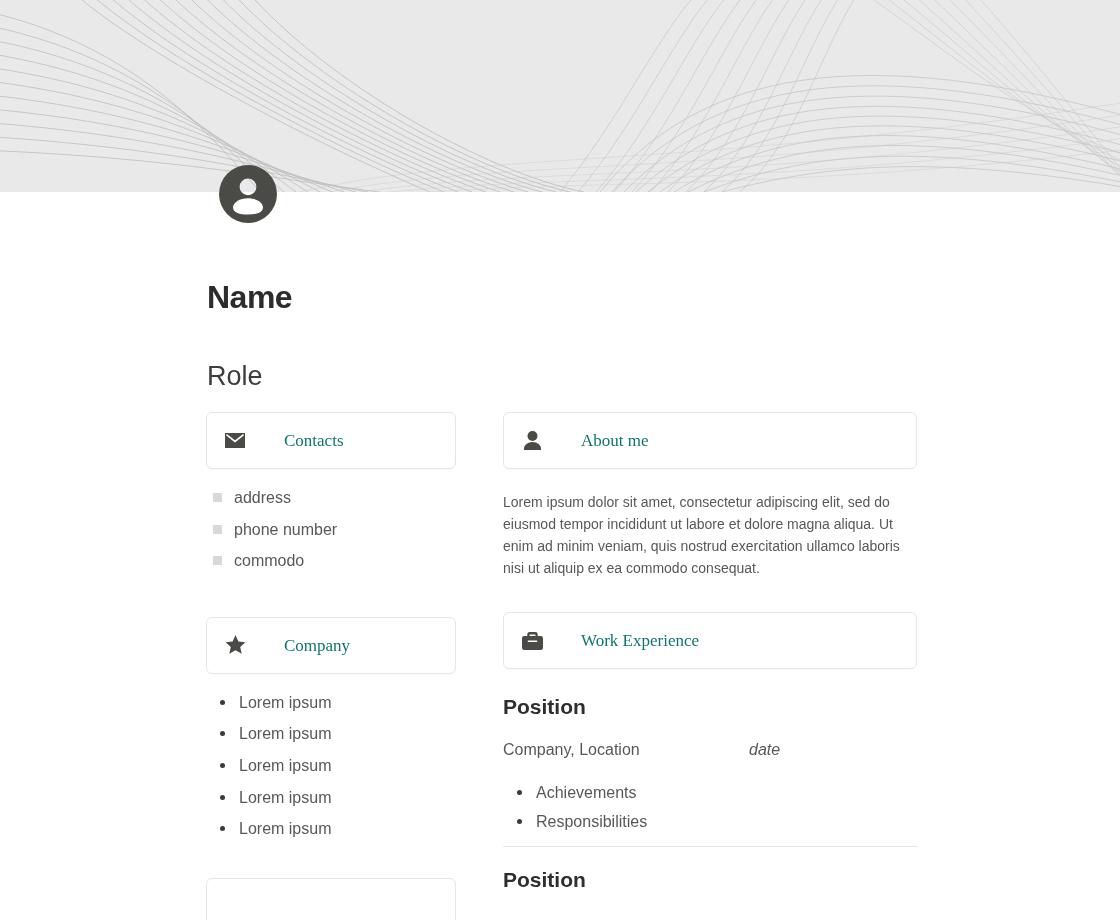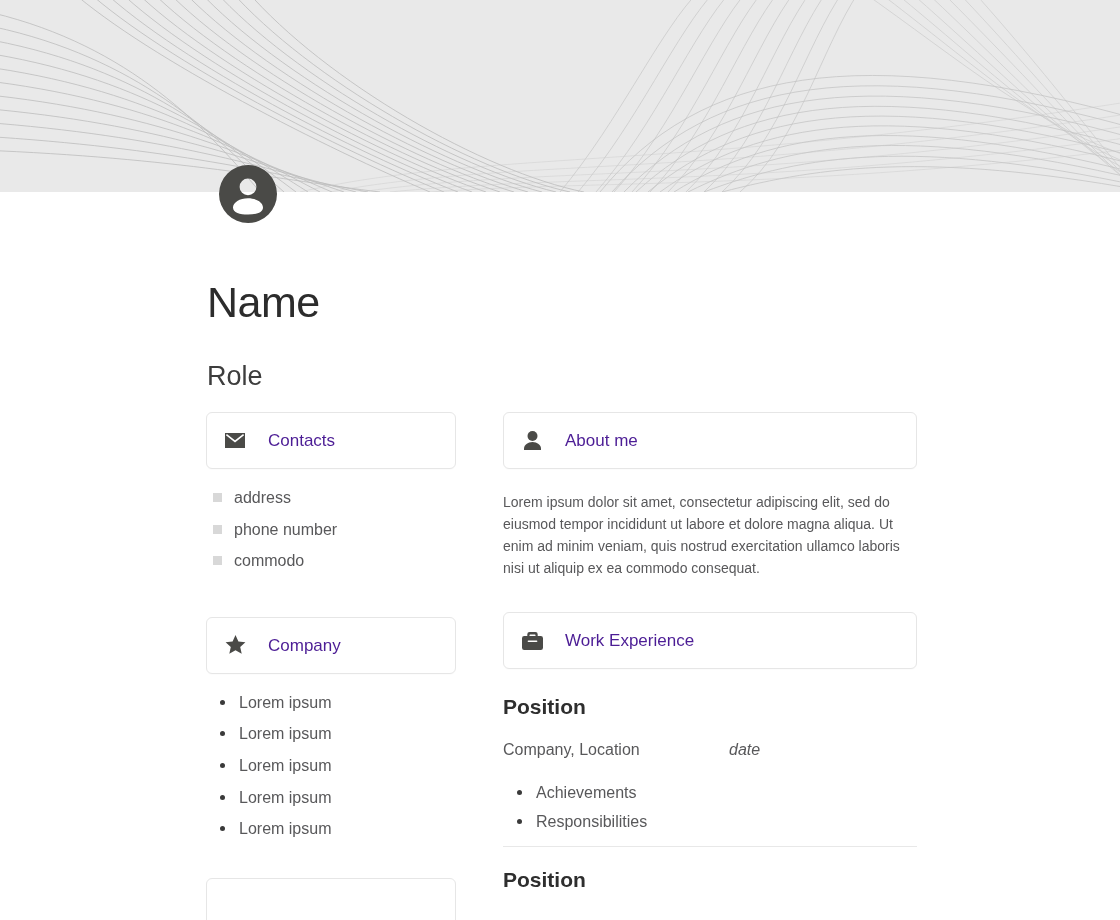--- a/index.html
+++ b/index.html
@@ -20,21 +20,21 @@
 
   
   .avatar {
     position:absolute; left:219px; top:165px;
     width:58px; height:58px;
   }
 
   
   .name {
     position:absolute; left:207px; top:281px;
-    font-size:43px; font-weight:normal; color:#2c2c2c;
+    font-size:32px; font-weight:bold; color:#2c2c2c;
     letter-spacing:-0.5px; line-height:1;
   }
   .role {
     position:absolute; left:207px; top:363px;
     font-size:27px; font-weight:normal; color:#3d3d3d; line-height:1;
   }
 
   
   .col-left  { position:absolute; left:206px; top:412px; width:250px; }
   .col-right { position:absolute; left:503px; top:412px; width:414px; }
@@ -45,21 +45,21 @@
     background:#fff; height:57px;
     display:flex; align-items:center; padding:0 0 0 17px;
     box-shadow:0 1px 1px rgba(0,0,0,0.015);
   }
   .card .ico {
     width:22px; height:22px; display:flex; align-items:center;
     justify-content:center; flex:0 0 auto; color:#4a4a47;
   }
   .card .ico svg { display:block; fill:#4a4a47; }
   .card .ttl {
-    margin-left:22px; font-size:17px; color:#4c1d95; line-height:1;
+    margin-left:38px; font-size:17px; color:#0f766e; line-height:1;font-family:Liberation Serif, serif;
   }
 
   
   .contact-list { list-style:none; margin-top:20px; }
   .contact-list li {
     position:relative; padding-left:28px; margin-bottom:14px;
     font-size:16px; color:#58585a; line-height:1.1;
   }
   .contact-list li .sq {
     position:absolute; left:7px; top:4px;
@@ -86,21 +86,21 @@
   
   .job { margin-top:27px; }
   .job-position {
     font-size:21px; font-weight:bold; color:#2e2e2e; line-height:1;
   }
   .job-meta {
     margin-top:24px; position:relative; height:20px;
     font-size:16px; color:#58585a;
   }
   .job-company { position:absolute; left:0; top:0; }
-  .job-date { position:absolute; left:226px; top:0; font-style:italic; }
+  .job-date { position:absolute; left:246px; top:0; font-style:italic; }
   .job-bullets { list-style:none; margin-top:23px; }
   .job-bullets li {
     position:relative; padding-left:33px; margin-bottom:11px;
     font-size:16px; color:#58585a; line-height:1.1;
   }
   .job-bullets li .dot {
     position:absolute; left:14px; top:6px;
     width:5px; height:5px; border-radius:50%; background:#3a3a3a;
   }
   .divider {

